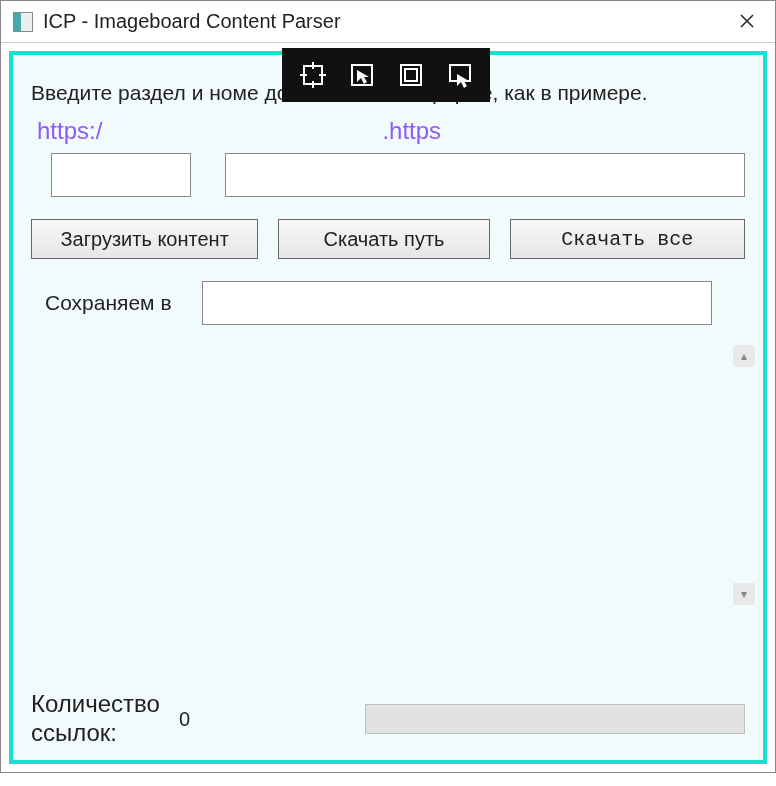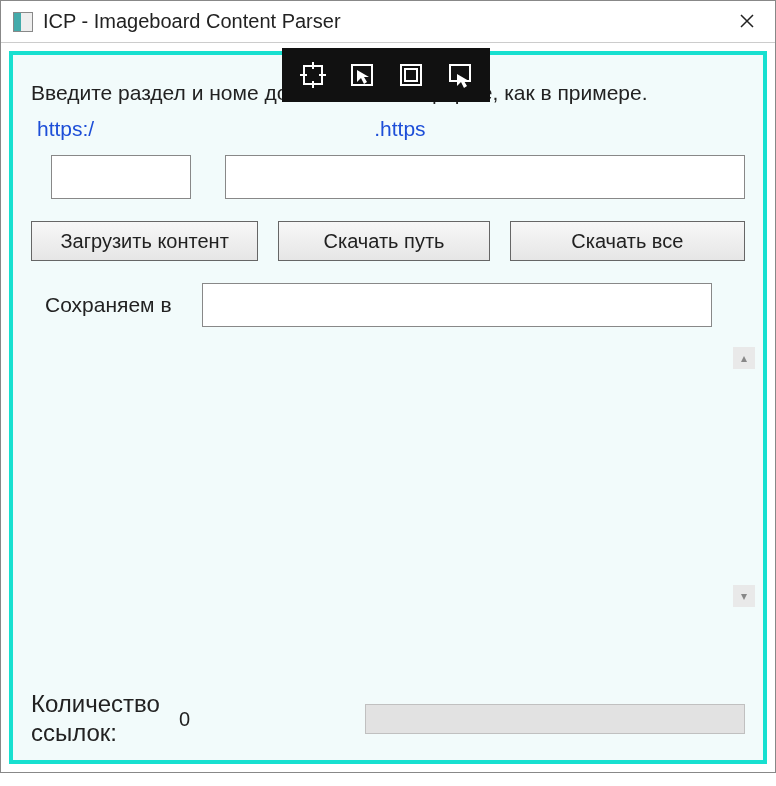--- a/index.html
+++ b/index.html
@@ -58,23 +58,23 @@
     padding: 18px 18px 10px 18px;
   }
   .instr {
     font-size: 21px;
     color: #222;
     line-height: 1.35;
     margin: 6px 0 10px 0;
     max-width: 700px;
   }
   .url-row {
-    font-size: 21px;
-    color: #1d4ed8;
-    margin: 6px 4px 14px 6px;
+    font-size: 24px;
+    color: #8b5cf6;
+    margin: 6px 4px 8px 6px;
     display:flex;
     gap: 280px;
   }
   .inputs-row {
     display:flex;
     gap: 34px;
     margin: 0 0 22px 20px;
   }
   .txt {
     height: 44px;
@@ -95,21 +95,21 @@
     height: 40px;
     border: 1px solid #666;
     background: linear-gradient(#f7f7f7,#e6e6e6);
     font-size: 20px;
     color:#222;
     cursor:pointer;
     display:flex; align-items:center; justify-content:center;
   }
   .btn.b1 { width: 228px; }
   .btn.b2 { width: 212px; }
-  .btn.b3 { width: 236px; }
+  .btn.b3 { width: 236px; font-family: Liberation Mono, monospace; }
   .save-row {
     display:flex;
     align-items:center;
     gap: 30px;
     margin: 0 0 0 14px;
   }
   .save-row .lbl { font-size: 21px; color:#222; }
   .save-row .txt { width: 510px; }
   .list-area {
     position:relative;

